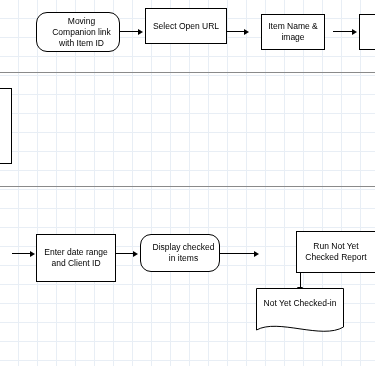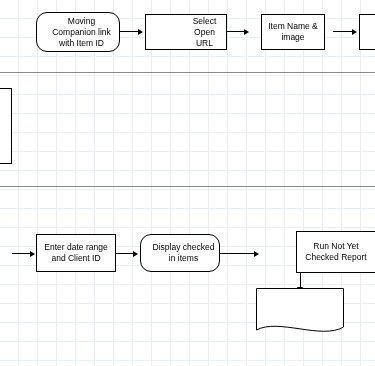--- a/index.html
+++ b/index.html
@@ -110,21 +110,21 @@
     </div>
   </div>
 
   <div class="node rounded" style="left:36px;top:12px;width:84px;height:40px;">
     <span>Moving Companion link with Item ID</span>
   </div>
 
   <div class="edge" style="left:120px;top:31px;width:18px;"></div>
   <div class="arrow" style="left:138px;top:29px;"></div>
 
-  <div class="node" style="left:145px;top:14px;width:82px;height:36px;padding-left:40px;">
+  <div class="node" style="left:145px;top:8px;width:82px;height:36px;">
     <span>Select Open URL</span>
   </div>
 
   <div class="edge" style="left:227px;top:31px;width:17px;"></div>
   <div class="arrow" style="left:244px;top:29px;"></div>
 
   <div class="node" style="left:261px;top:14px;width:64px;height:36px;">
     <span>Item Name &amp; image</span>
   </div>
 
@@ -133,21 +133,21 @@
 
   <div class="clip" style="left:359px;top:14px;width:16px;height:36px;">
     <div class="node" style="left:0;top:0;width:82px;height:36px;justify-content:center;">
       
     </div>
   </div>
 
   <div class="edge" style="left:12px;top:253px;width:18px;"></div>
   <div class="arrow" style="left:30px;top:251px;"></div>
 
-  <div class="node" style="left:36px;top:234px;width:80px;height:38px;">
+  <div class="node" style="left:36px;top:234px;width:80px;height:48px;">
     <span>Enter date range and Client ID</span>
   </div>
 
   <div class="edge" style="left:116px;top:253px;width:17px;"></div>
   <div class="arrow" style="left:133px;top:251px;"></div>
 
   <div class="node rounded" style="left:140px;top:234px;width:80px;height:38px;">
     <span>Display checked in items</span>
   </div>
 
@@ -158,15 +158,16 @@
     <span>Run Not Yet Checked Report</span>
   </div>
 
   <div class="edge vert" style="left:300px;top:273px;height:14px;"></div>
   <div class="arrow down" style="left:297px;top:287px;"></div>
 
   <div class="doc" style="left:256px;top:288px;width:88px;height:48px;">
     <svg class="docshape" viewBox="0 0 88 48" preserveAspectRatio="none">
       <path d="M0.5,0.5 L87.5,0.5 L87.5,39 C66,52 22,30 0.5,42 Z" fill="#ffffff" stroke="#000000" stroke-width="1"></path>
     </svg>
+    <div class="doclabel">Not Yet Checked-in</div>
   </div>
 
 </div>
 
 </body></html>

